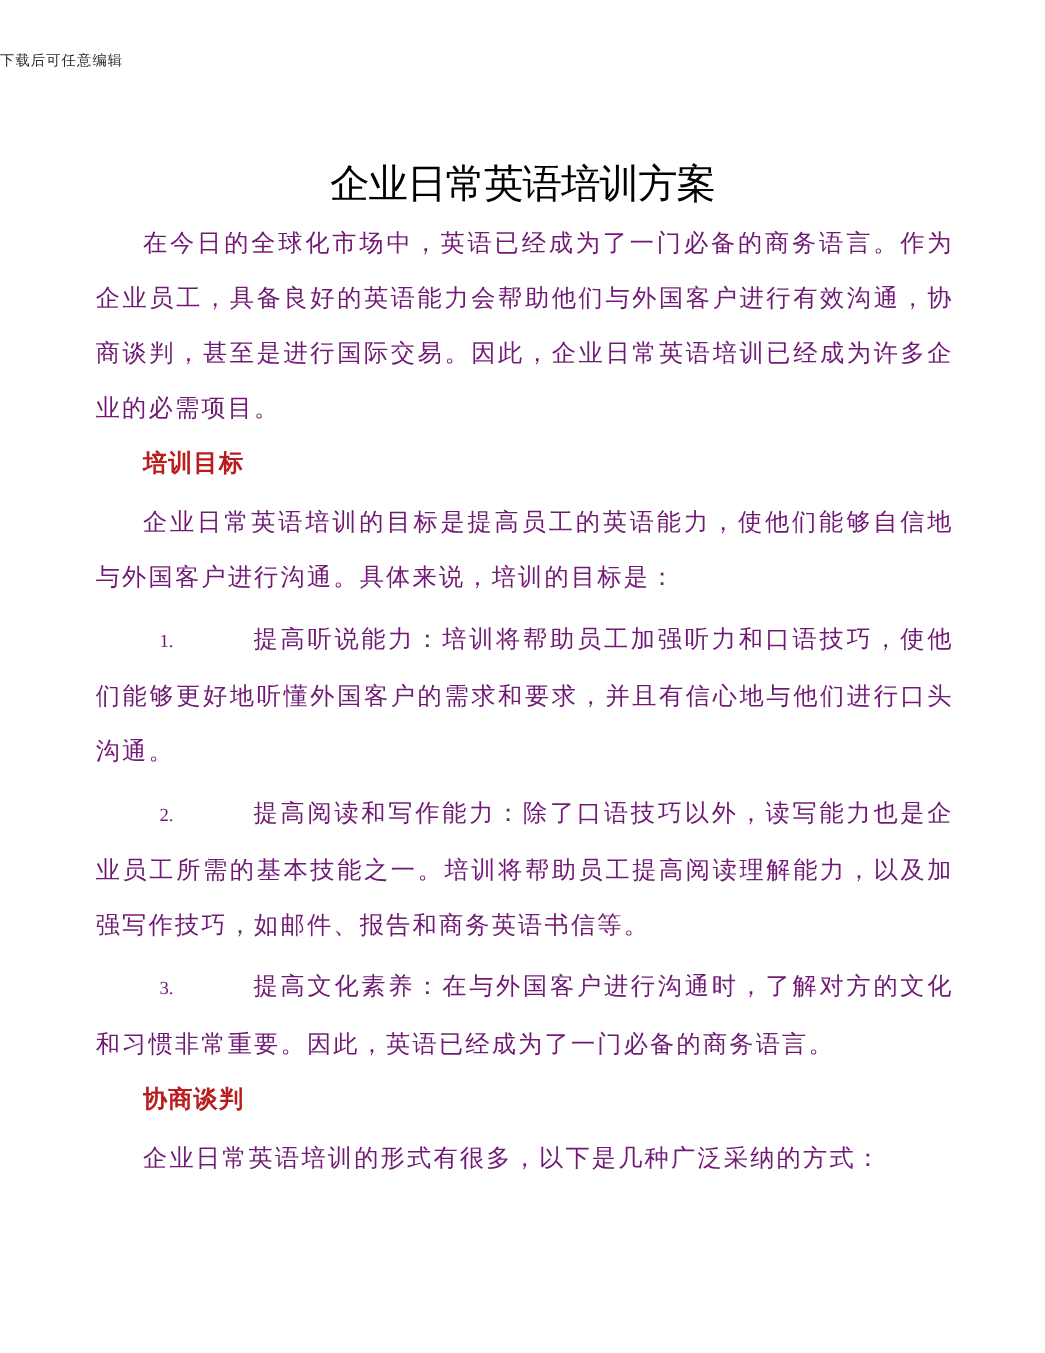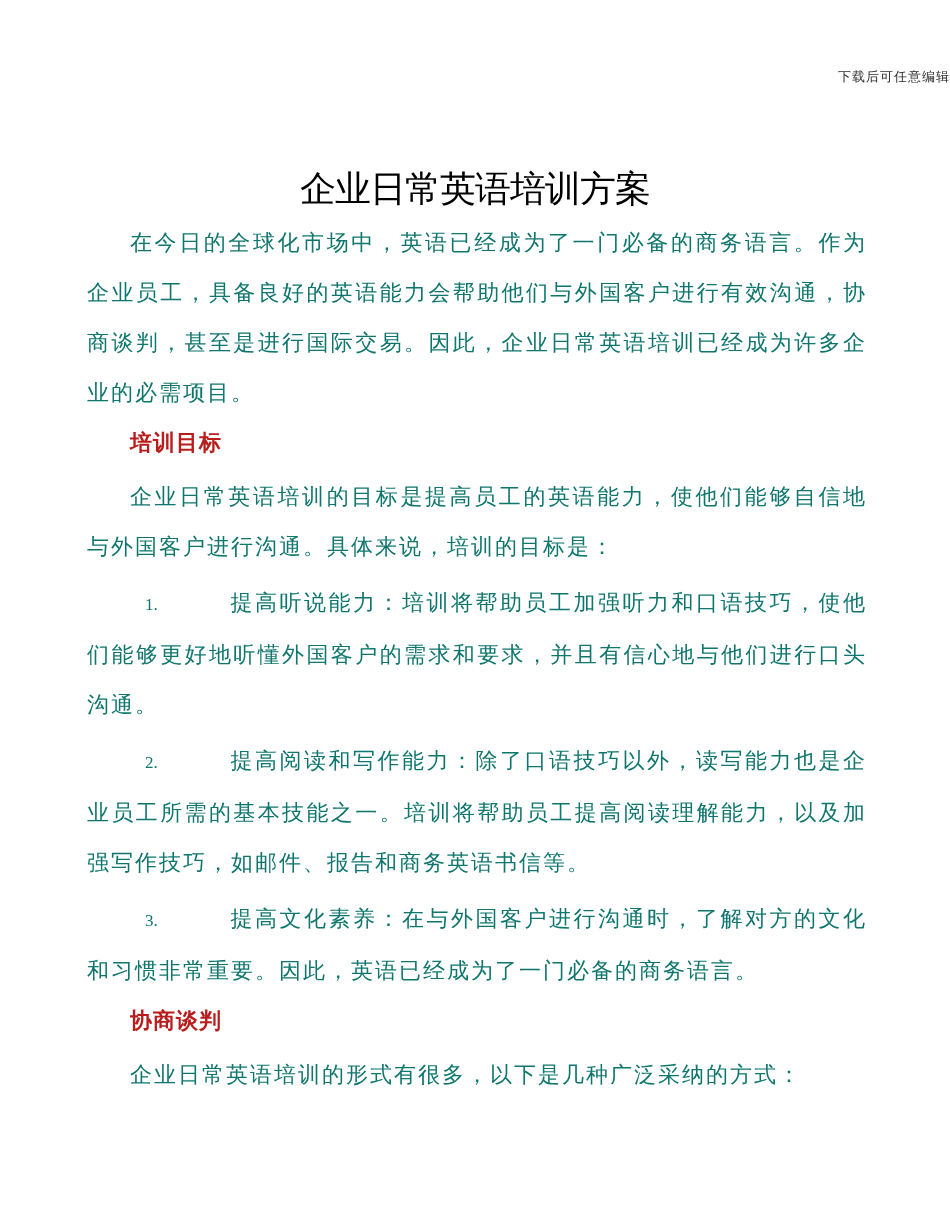--- a/index.html
+++ b/index.html
@@ -6,22 +6,22 @@
   body {
     width: 950px;
     height: 1230px;
     background: #ffffff;
     color: #000000;
     font-family: "Liberation Sans", "DejaVu Sans", sans-serif;
     overflow: hidden;
   }
   .page { width: 950px; height: 1230px; position: relative; }
   .edit-note {
-    padding-top: 68px;
-    text-align: right;
+    padding-top: 46px;
+    text-align: left;
     font-size: 13px;
     letter-spacing: 1px;
     color: #2b2b2b;
   }
   .doc-title {
     margin: 80px 0 0 0;
     text-align: center;
     font-size: 36px;
     font-weight: normal;
     letter-spacing: -1px;
@@ -32,21 +32,21 @@
     width: 780px;
     margin-left: 87px;
   }
   .para {
     margin: 6px 0 0 0;
     font-size: 22px;
     line-height: 50px;
     letter-spacing: 2px;
     text-align: justify;
     text-indent: 43px;
-    color: #0f766e;
+    color: #701a75;
   }
   .heading {
     margin: 2px 0 0 0;
     font-size: 22px;
     line-height: 46px;
     font-weight: bold;
     text-indent: 43px;
     letter-spacing: 1px;
     color: #b91c1c;
   }

